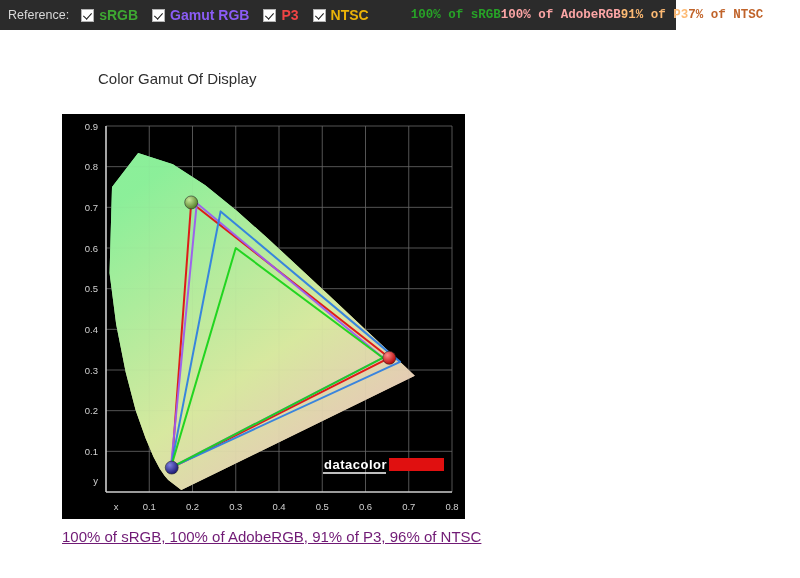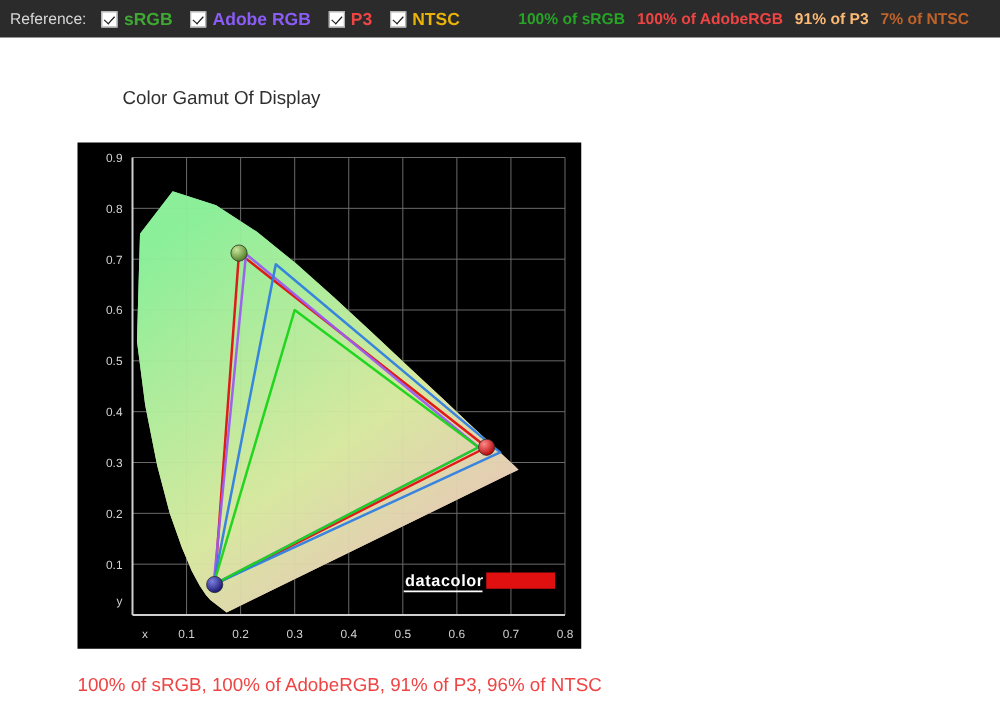--- a/index.html
+++ b/index.html
@@ -11,21 +11,21 @@
     height: 578px;
     background: #ffffff;
     font-family: "Liberation Sans", sans-serif;
     overflow: hidden;
   }
 
   
   .toolbar {
     position: absolute;
     left: 0; top: 0;
-    width: 800px;
+    width: 676px;
     height: 30px;
     background: #2b2b2b;
     display: flex;
     align-items: center;
     box-sizing: border-box;
     padding-left: 8px;
   }
   .toolbar-label {
     color: #d8d8d8;
     font-size: 12.5px;
@@ -63,20 +63,21 @@
     font-size: 14px;
     font-weight: bold;
   }
   .pct-group {
     display: flex;
     align-items: flex-end;
     margin-left: 28px;
     flex: 1;
     justify-content: space-around;
     padding-right: 20px;
+    font-family: Liberation Mono, monospace;
   }
   .pct {
     font-size: 12.5px;
     font-weight: bold;
     white-space: nowrap;
   }
 
   
   .chart-title {
     position: absolute;
@@ -98,51 +99,52 @@
     overflow: hidden;
   }
   .chart-svg {
     display: block;
   }
 
   
   .caption {
     position: absolute;
     left: 62px;
-    top: 540px;
+    top: 528px;
     font-size: 15px;
-    color: #ef4444;
+    color: #701a75;
+    text-decoration: underline;
   }
 </style>
 </head>
 <body>
 
 <div class="toolbar">
   <span class="toolbar-label">Reference:</span>
 
   <div class="ref-item">
     <span class="checkbox"></span>
     <span class="ref-name" id="ref-0" style="color: rgb(62, 168, 50);">sRGB</span>
   </div>
   <div class="ref-item">
     <span class="checkbox"></span>
-    <span class="ref-name" id="ref-1" style="color: rgb(139, 92, 246);">Adobe RGB</span>
+    <span class="ref-name" id="ref-1" style="color: rgb(139, 92, 246);">Gamut RGB</span>
   </div>
   <div class="ref-item">
     <span class="checkbox"></span>
     <span class="ref-name" id="ref-2" style="color: #ef4444;">P3</span>
   </div>
   <div class="ref-item">
     <span class="checkbox"></span>
     <span class="ref-name" id="ref-3" style="color: #eab308;">NTSC</span>
   </div>
 
   <div class="pct-group">
     <span class="pct" id="pct-0" style="color: rgb(39, 163, 39);">100% of sRGB</span>
-    <span class="pct" id="pct-1" style="color: #ef4444;">100% of AdobeRGB</span>
+    <span class="pct" id="pct-1" style="color: #fca5a5;">100% of AdobeRGB</span>
     <span class="pct" id="pct-2" style="color: #fdba74;">91% of P3</span>
     <span class="pct" id="pct-3" style="color: rgb(192, 99, 42);">7% of NTSC</span>
   </div>
 </div>
 
 <div class="chart-title">Color Gamut Of Display</div>
 
 <div class="chart-panel">
   <svg class="chart-svg" id="gamut-svg" width="403" height="405" viewBox="0 0 403 405">
       <defs>

